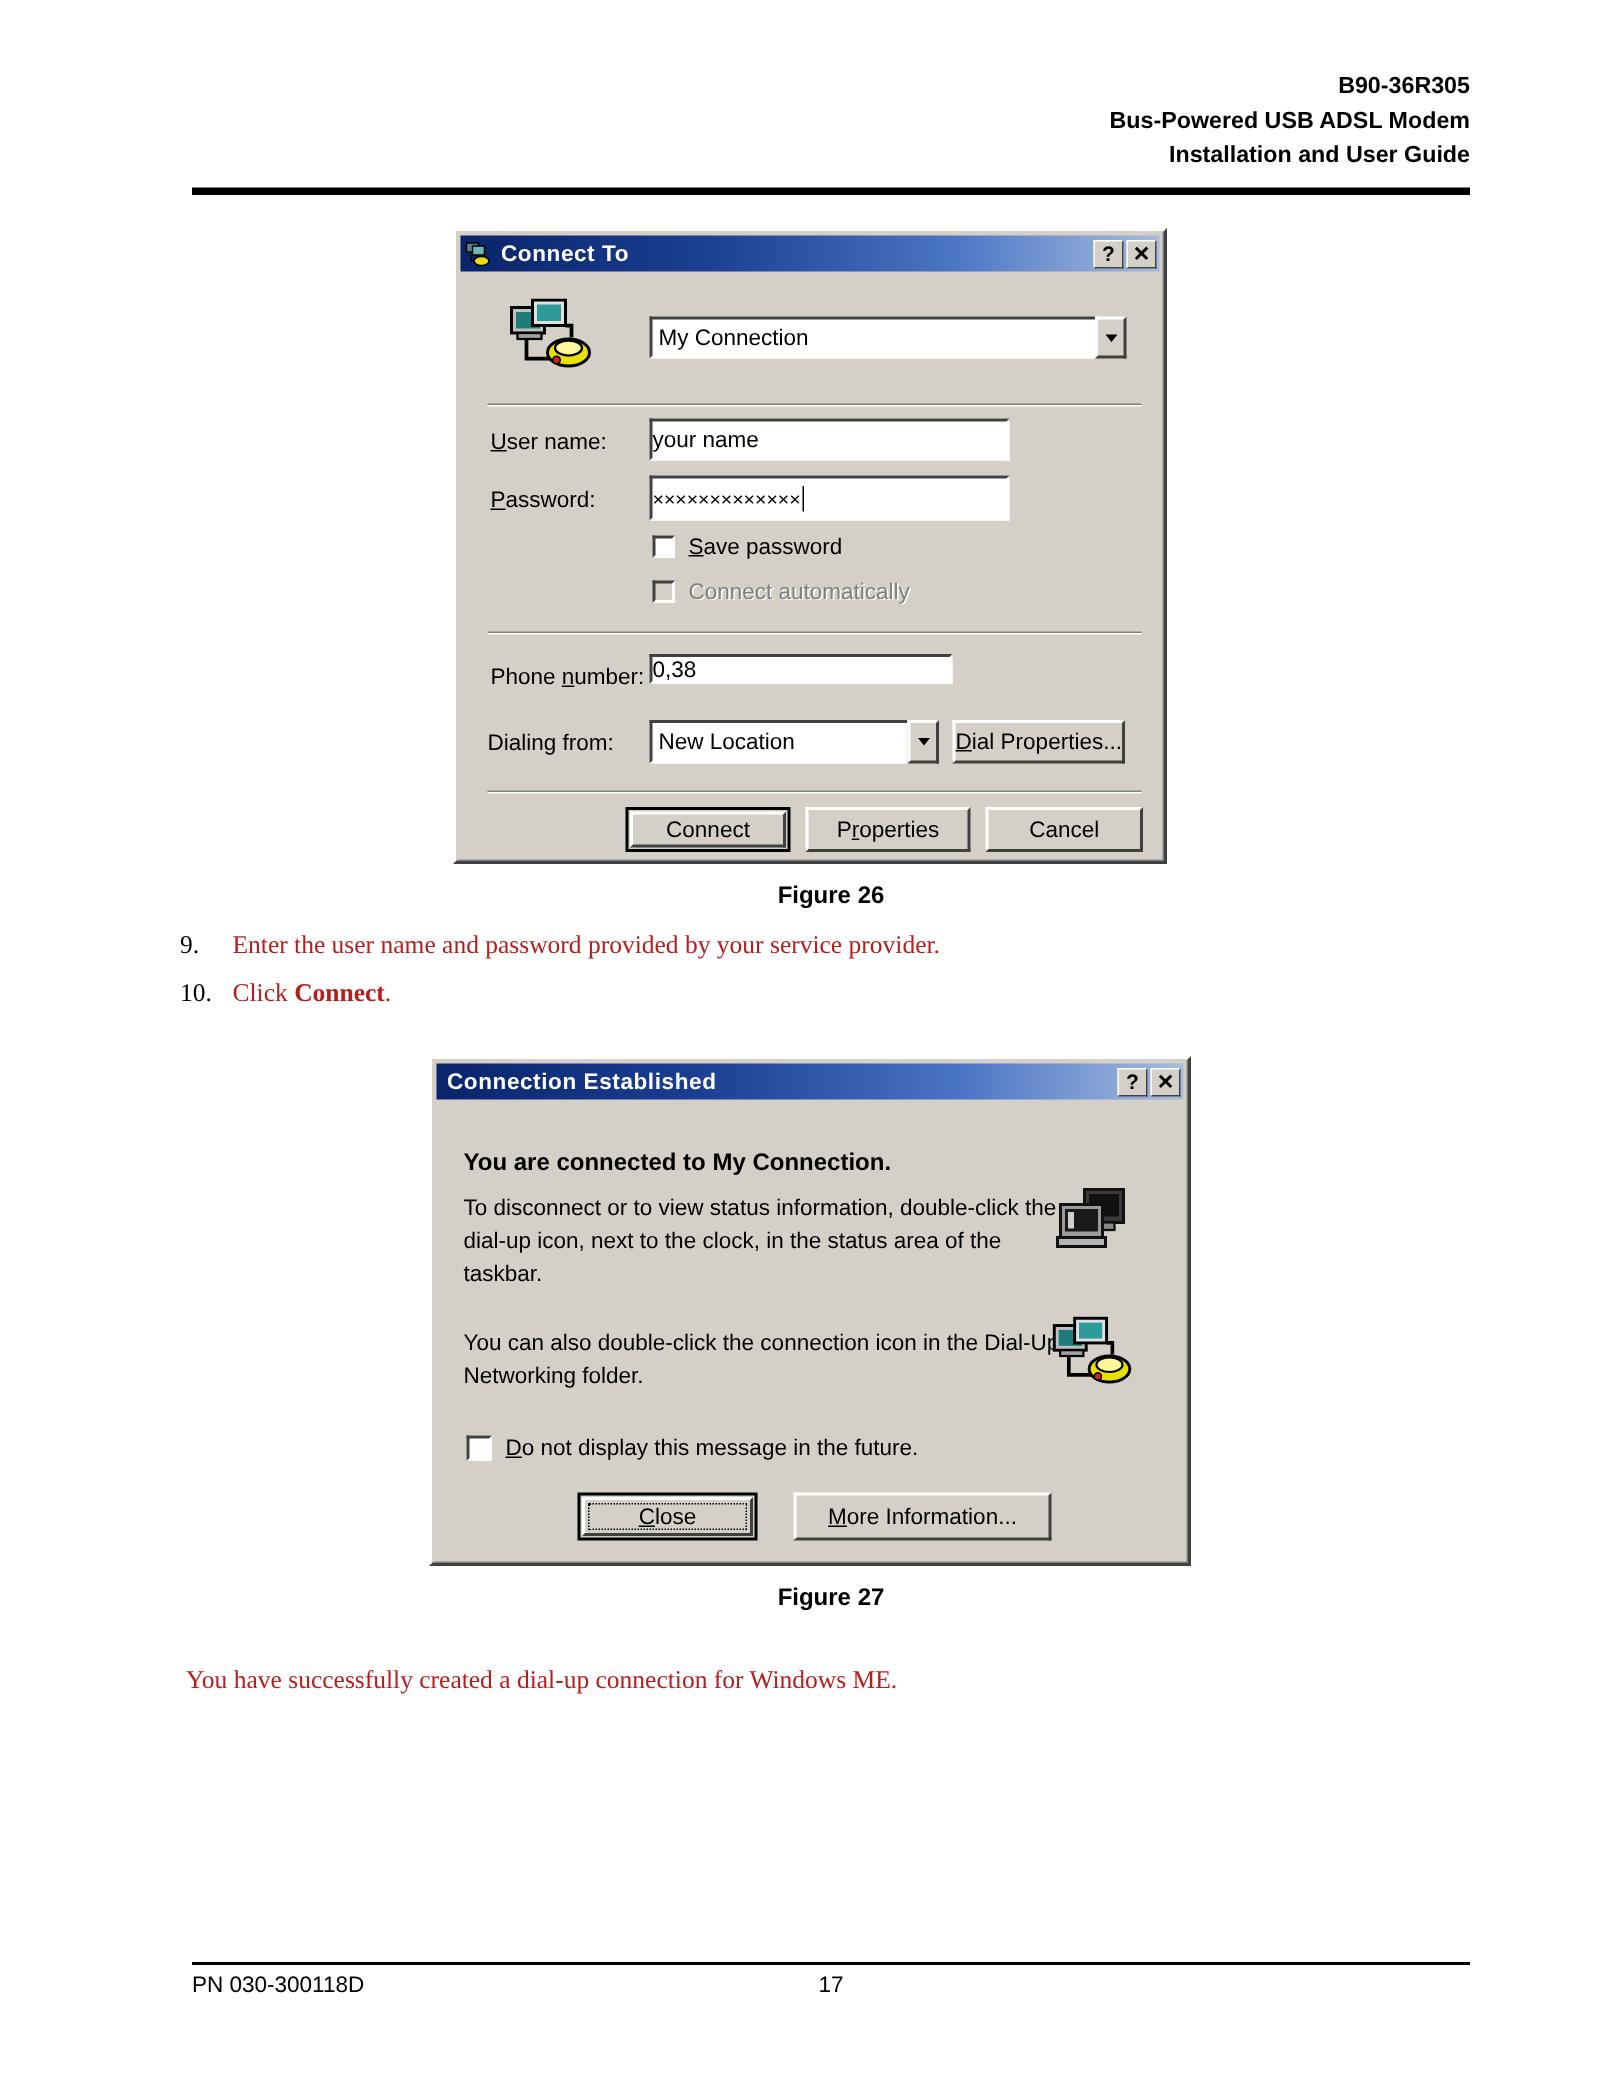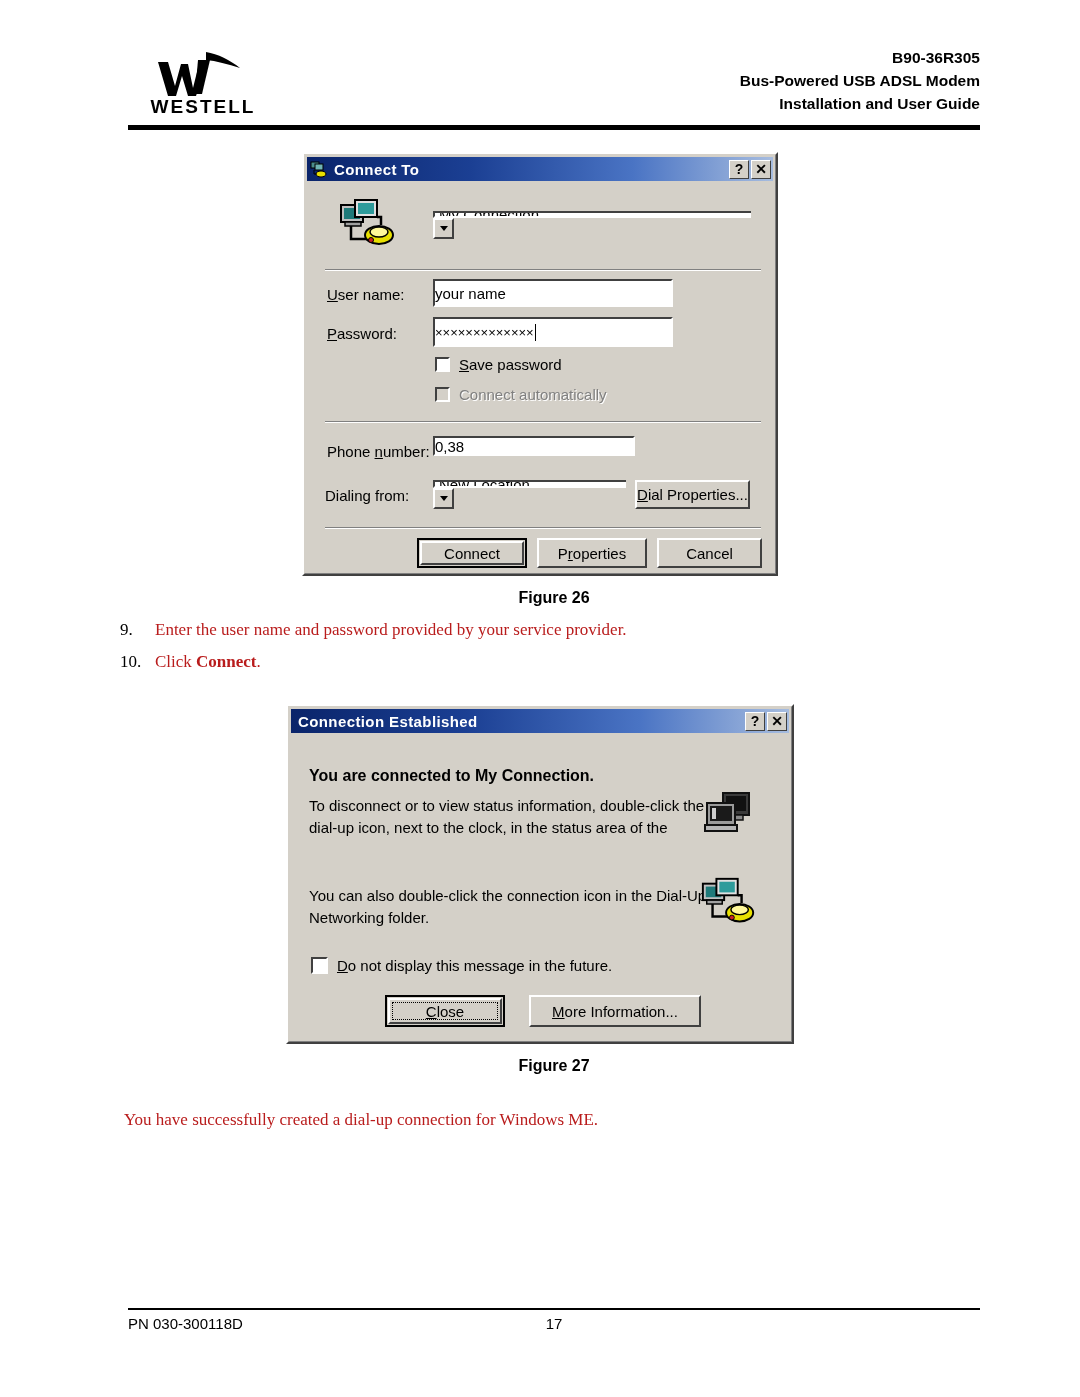--- a/index.html
+++ b/index.html
@@ -78,21 +78,21 @@
   .dlg-label u { text-decoration:underline; }
   .dlg-label.disabled { color:#808080; text-shadow:1px 1px 0 #ffffff; }
 
   .field {
     position:absolute; background:#ffffff;
     border-top:2px solid #404040; border-left:2px solid #404040;
     border-right:2px solid #ffffff; border-bottom:2px solid #ffffff;
     display:flex; align-items:center;
     font-size:15px; padding-left:0; overflow:hidden;
   }
-  .combo { position:absolute; display:flex;flex-direction:column; }
+  .combo { position:absolute; display:flex; }
   .combo .combo-text {
     flex:1 1 auto; background:#ffffff;
     border-top:2px solid #404040; border-left:2px solid #404040;
     border-bottom:2px solid #ffffff;
     display:flex; align-items:center; font-size:15px; padding-left:4px;
     overflow:hidden; white-space:nowrap;
   }
   .combo .combo-arrow {
     width:21px; flex:0 0 21px; background:#d4d0c8;
     border-top:2px solid #ffffff; border-left:2px solid #ffffff;
@@ -157,28 +157,20 @@
   }
   #footer-page {
     position:absolute; left:128px; top:1315px; width:852px; text-align:center;
     font-family:"Liberation Sans", sans-serif; font-size:15px; color:#000;
   }
 </style>
 </head>
 <body>
 
 <div id="page-header">
-  <div id="logo-block">
-    <svg id="logo-mark" viewBox="0 0 100 50">
-      <path d="M58 4 C70 6 82 12 92 20 C80 16 68 13 58 12 Z" fill="#000"></path>
-      <path d="M10 14 L20 14 L27 38 L33 16 L40 16 L45 40 L52 12 L60 12 L48 48 L40 48 L34 28 L28 48 L20 48 Z" fill="#000"></path>
-      <path d="M50 12 L62 12 L54 46 L47 46 Z" fill="#000"></path>
-    </svg>
-    <div id="logo-wordmark">WESTELL</div>
-  </div>
   <div id="header-titles">
     <div>B90-36R305</div>
     <div>Bus-Powered USB ADSL Modem</div>
     <div>Installation and User Guide</div>
   </div>
 </div>
 <div id="header-rule"></div>
 
 <div class="win-dialog" id="connect-to-dialog" style="left:302px; top:152px; width:476px; height:424px;">
   <div class="win-dialog-inner">
@@ -302,20 +294,21 @@
       <span class="titlebar-spacer"></span>
       <span class="tb-btn">?</span>
       <span class="tb-btn">✕</span>
     </div>
 
     <div style="position:absolute; left:20px; top:48px; font-size:16px; font-weight:bold;margin-top:12px;">You are connected to My Connection.</div>
 
     <div style="position:absolute; left:20px; top:88px; font-size:15px; line-height:22px; width:420px;">
       <div>To disconnect or to view status information, double-click the</div>
       <div>dial-up icon, next to the clock, in the status area of the</div>
+      <div>taskbar.</div>
     </div>
 
     <svg style="position:absolute; left:414px; top:84px; width:54px; height:50px;" viewBox="0 0 54 50">
       <rect x="20" y="2" width="26" height="22" fill="#3a3a3a" stroke="#111" stroke-width="2"></rect>
       <rect x="23" y="5" width="20" height="15" fill="#111"></rect>
       <rect x="26" y="24" width="14" height="5" fill="#888" stroke="#111" stroke-width="1.5"></rect>
       <rect x="4" y="12" width="28" height="22" fill="#9a9a9a" stroke="#111" stroke-width="2"></rect>
       <rect x="7" y="15" width="22" height="15" fill="#1a1a1a"></rect>
       <rect x="9" y="17" width="4" height="11" fill="#cfcfcf"></rect>
       <rect x="2" y="34" width="32" height="6" fill="#b5b5b5" stroke="#111" stroke-width="2"></rect>

